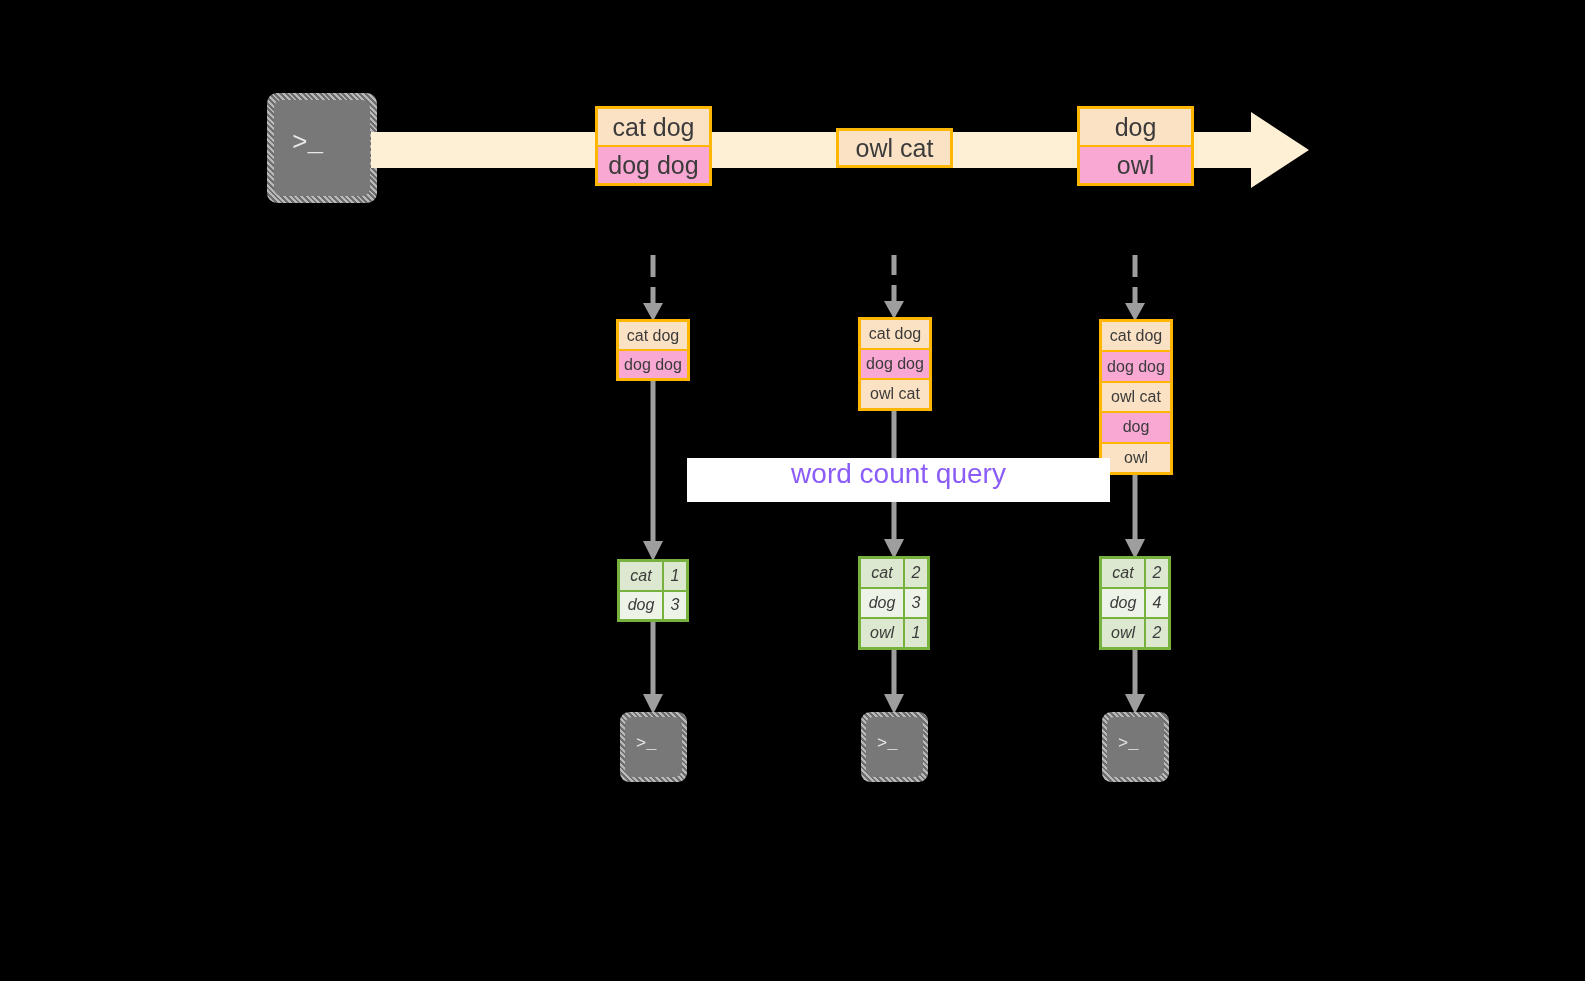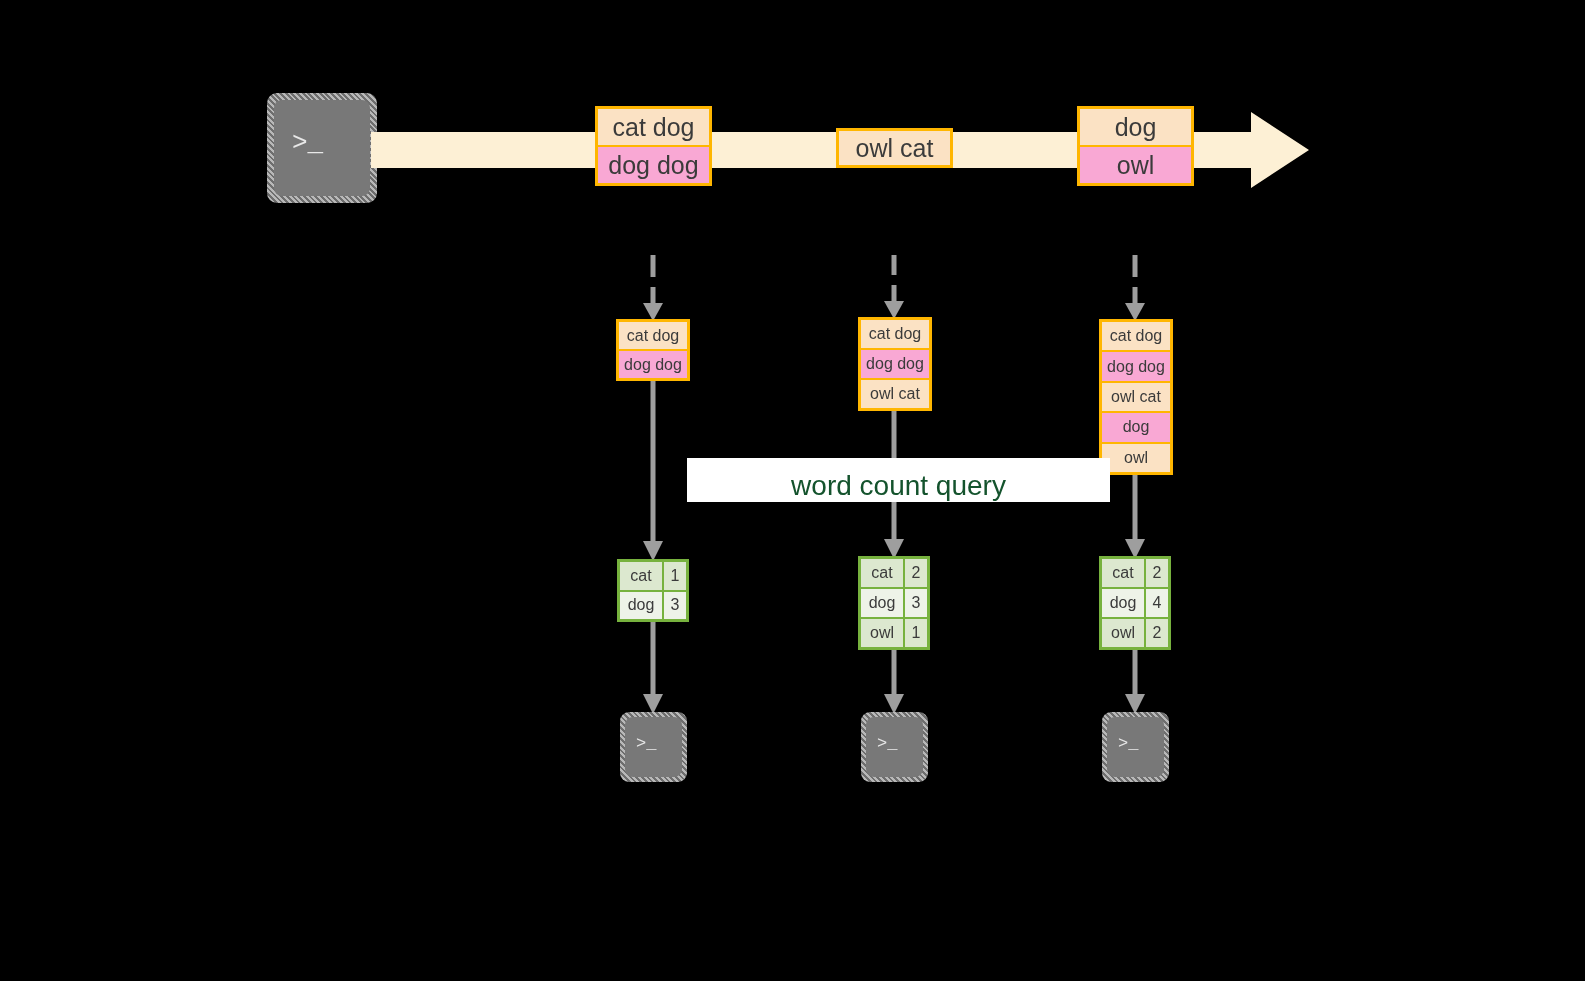--- a/index.html
+++ b/index.html
@@ -82,20 +82,21 @@
 
   
   .kv-table {
     position: absolute;
     box-sizing: border-box;
     border: 3px solid #77b23e;
     display: flex;
     flex-direction: column;
     background: #eef3e8;
     z-index: 5;
+    font-style: italic;
   }
   .kv-row {
     box-sizing: border-box;
     flex: 1 1 0;
     display: flex;
     border-top: 2px solid #77b23e;
   }
   .kv-row:first-child { border-top: none; }
   .kv-key, .kv-val {
     box-sizing: border-box;
@@ -113,24 +114,24 @@
 
   
   .conn { position: absolute; }
   .conn svg { display: block; }
 
   
   .banner {
     position: absolute;
     background: #ffffff;
     display: flex;
-    align-items: flex-end;
+    align-items: flex-start;
     justify-content: center;
     font-size: 28px;
-    color: #14532d;
+    color: #8b5cf6;
     white-space: nowrap;
     z-index: 20;
   }
 </style>
 </head>
 <body>
 
 <div id="stage">
 
   <div class="terminal" style="left:267px; top:93px; width:110px; height:110px;">

